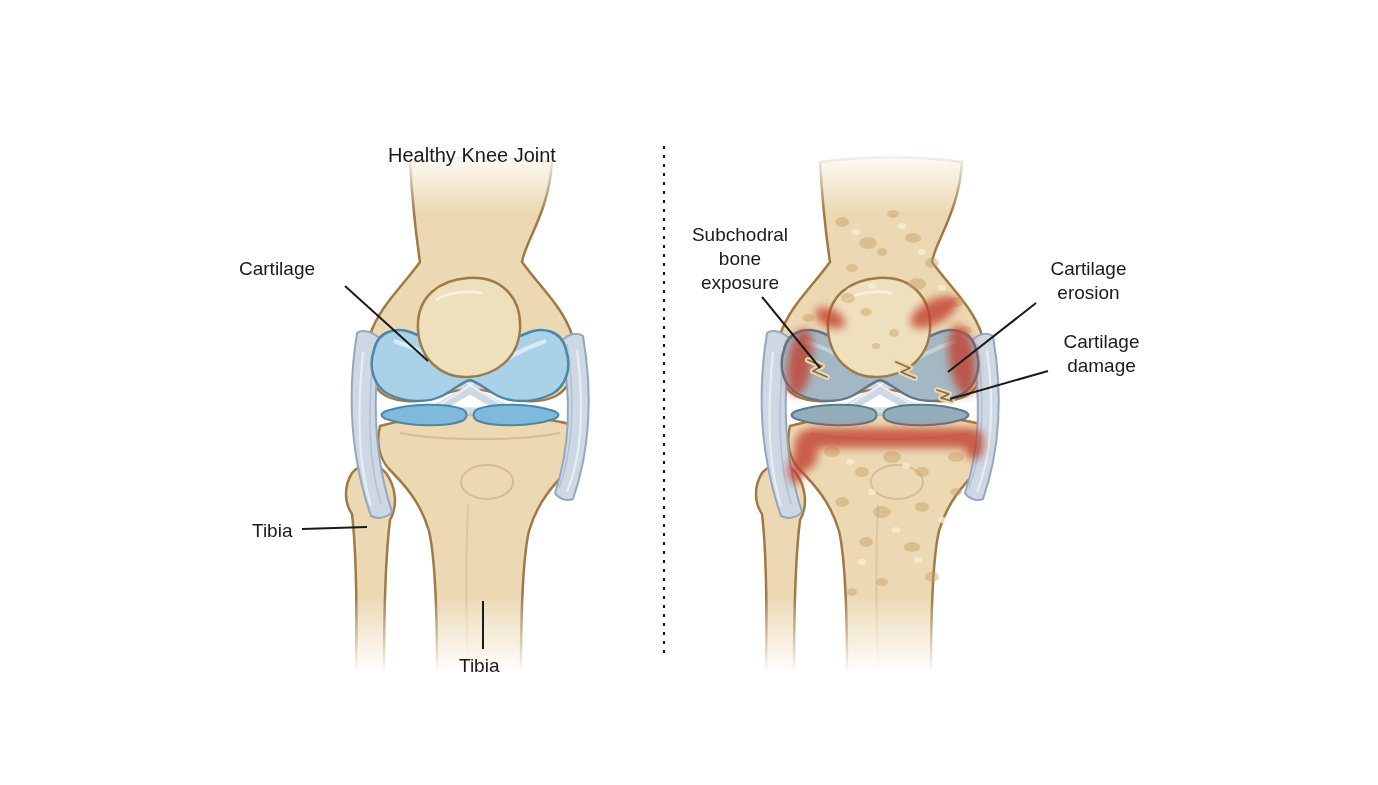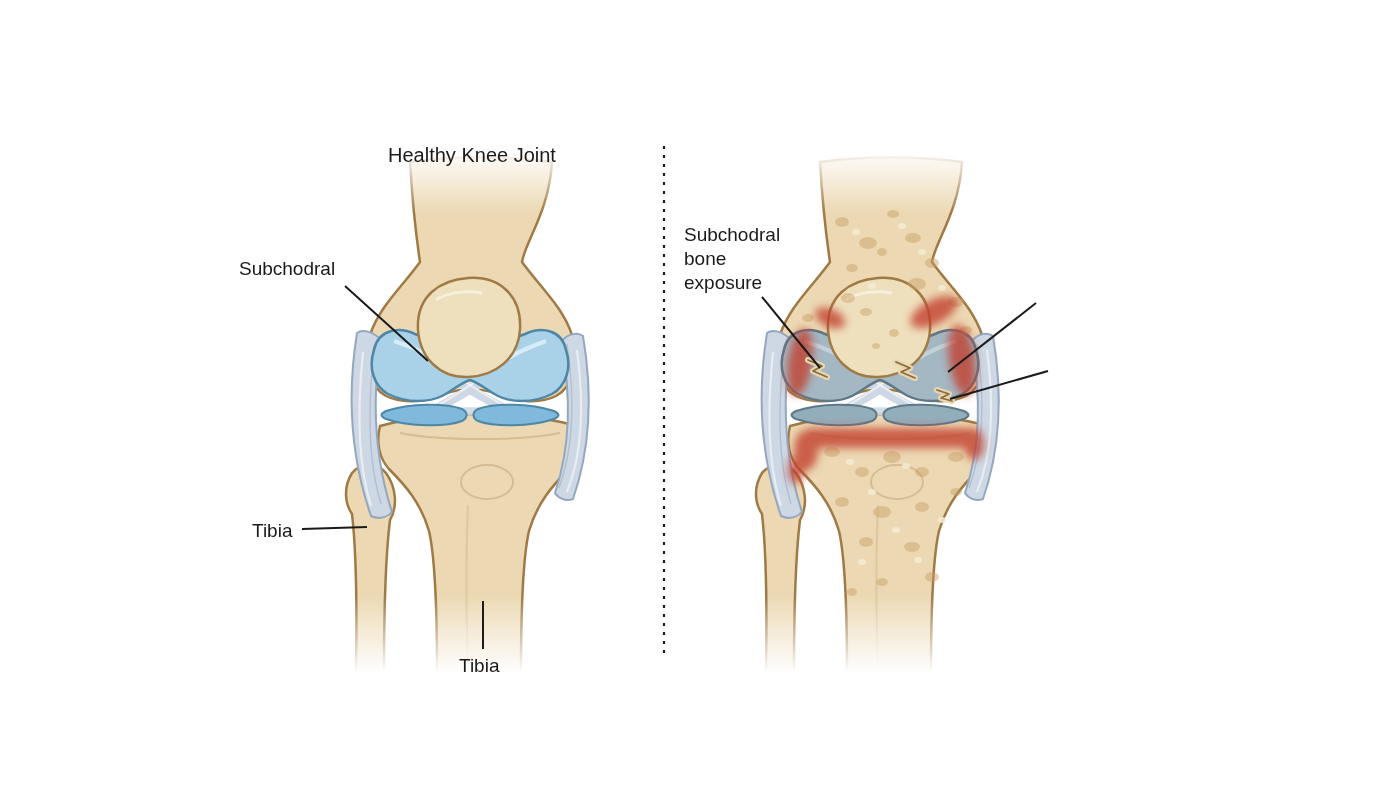--- a/index.html
+++ b/index.html
@@ -32,20 +32,21 @@
     width: 320px;
     line-height: 1.2;
   }
   .panel-title.left  { left: 312px; top: 99px; margin-top: 44px; }
   .panel-title.right { left: 653px; top: 99px; }
   .anno {
     position: absolute;
     font-size: 19px;
     line-height: 1.26;
     color: var(--text, #1a1a1a);
+    text-align: center;
   }
   .anno.cartilage   { left: 239px;  top: 257px; }
   .anno.fibia       { left: 252px;  top: 519px; }
   .anno.tibia       { left: 459px;  top: 654px; }
   .anno.subchondral { left: 684px;  top: 223px; width: 112px; }
   .anno.erosion     { left: 1041px; top: 257px; width: 95px; }
   .anno.damage      { left: 1054px; top: 330px; width: 95px; }
 
   
   .knee-healthy {
@@ -222,18 +223,20 @@
       <line x1="302" y1="529" x2="367" y2="527"></line>
       <line x1="483" y1="649" x2="483" y2="601"></line>
       <line x1="762" y1="297" x2="820" y2="368"></line>
       <line x1="1036" y1="303" x2="948" y2="372"></line>
       <line x1="1048" y1="371" x2="950" y2="399"></line>
     </g>
   </svg>
 
   <div class="panel-title left">Healthy Knee Joint</div>
 
-  <div class="anno cartilage">Subchodral</div>
+  <div class="anno cartilage">Cartilage</div>
   <div class="anno fibia">Tibia</div>
   <div class="anno tibia">Tibia</div>
   <div class="anno subchondral">Subchodral bone exposure</div>
+  <div class="anno erosion">Cartilage erosion</div>
+  <div class="anno damage">Cartilage damage</div>
 
 </div>
 
 </body></html>

